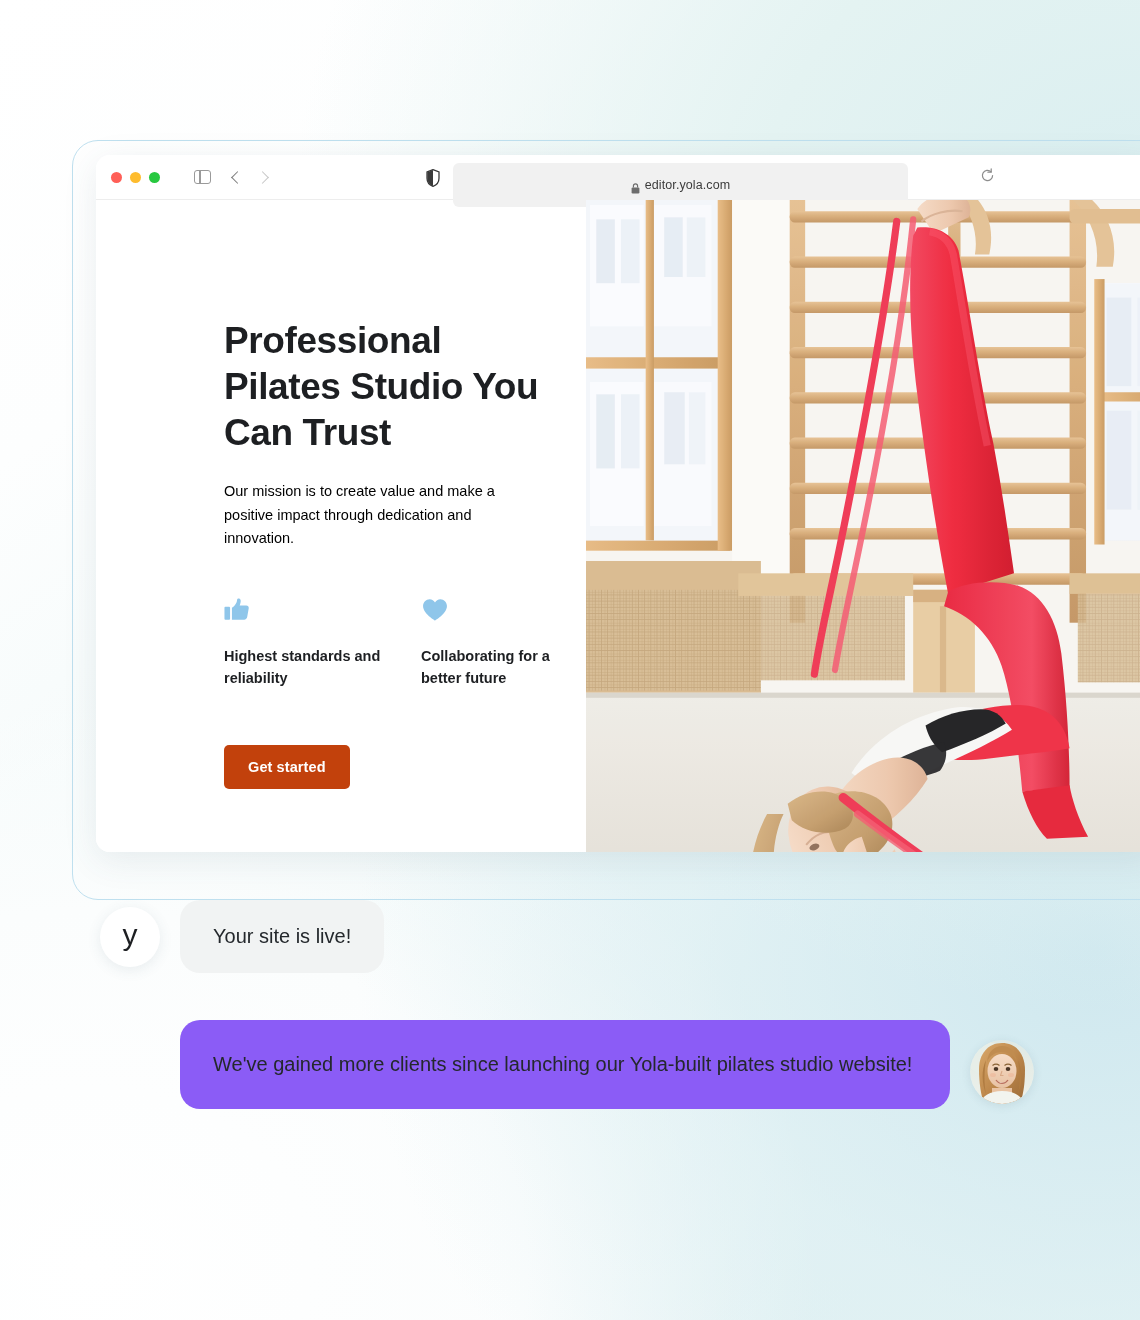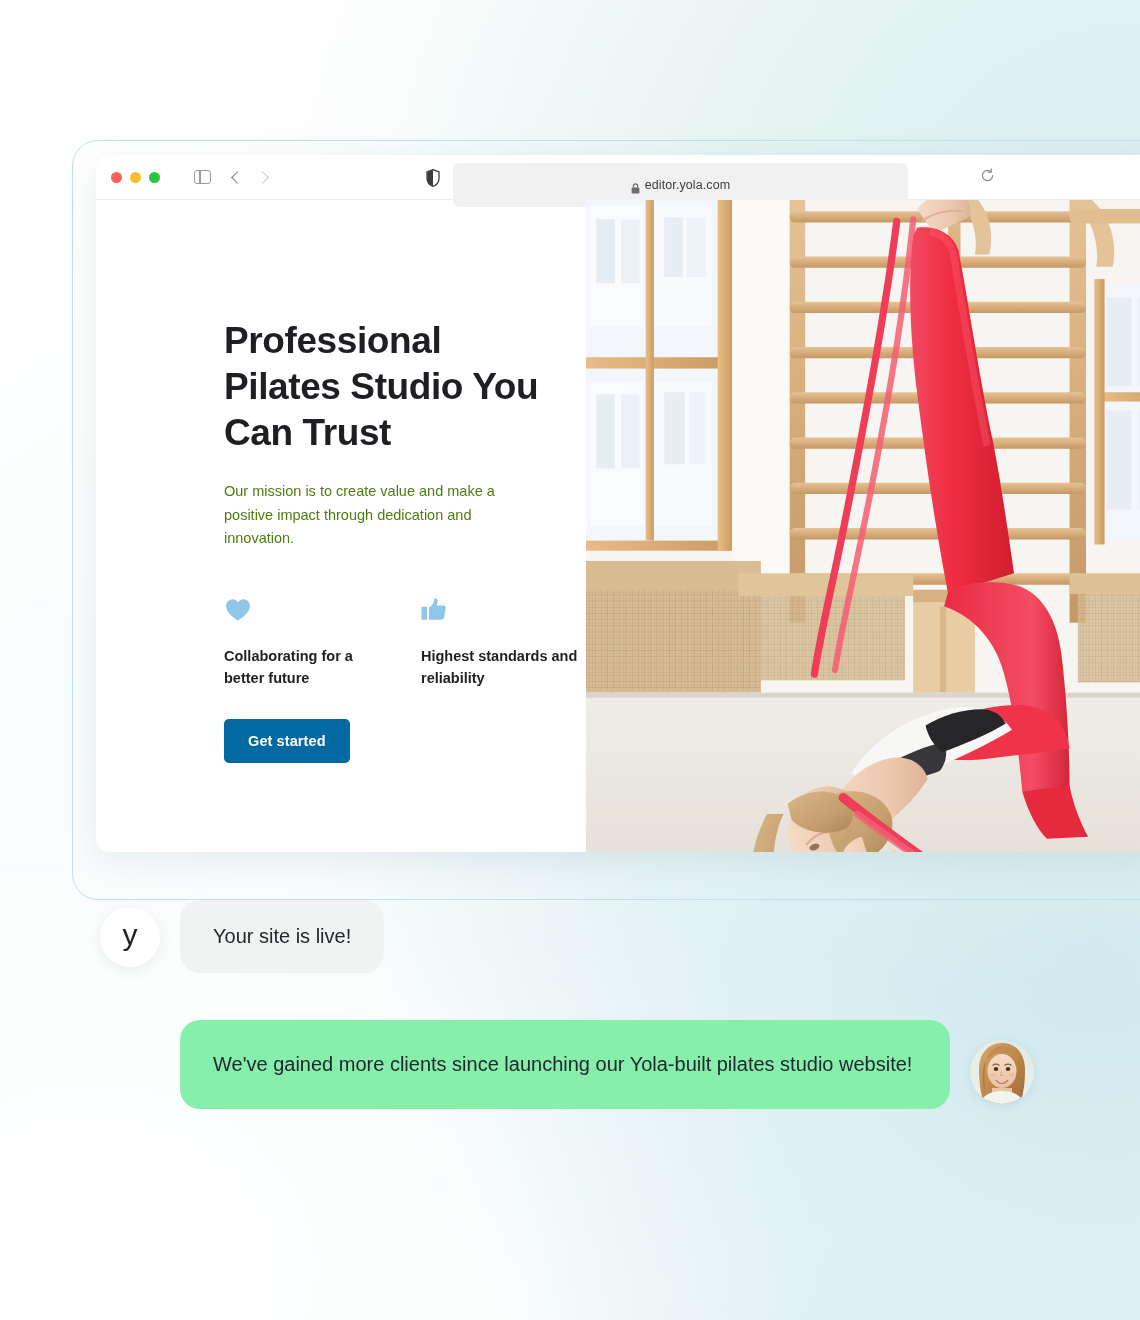--- a/index.html
+++ b/index.html
@@ -146,43 +146,43 @@
     line-height: 1.24;
     color: #1d1f22;
     letter-spacing: -0.4px;
     max-width: 330px;
   }
 
   .hero-sub {
     margin-top: 24px;
     font-size: 14.5px;
     line-height: 1.65;
-    color: #4d7c0f;
+    color: #000000;
     max-width: 290px;
   }
 
   .features {
     margin-top: 45px;
     display: flex;
     gap: 35px;
   }
   .feature { width: 162px; }
   .feature-icon { height: 30px; color: #8fc6ea; }
   .feature-label {
     margin-top: 20px;
     font-size: 14.5px;
     font-weight: 700;
     line-height: 1.5;
     color: #1d1f22;
   }
 
   .cta {
-    margin-top: 29px;
+    margin-top: 55px;
     display: inline-block;
-    background: #0369a1;
+    background: #c2410c;
     color: #ffffff;
     border: none;
     border-radius: 5px;
     padding: 14px 24px;
     font-size: 14.5px;
     font-weight: 700;
     font-family: "Liberation Sans", sans-serif;
     cursor: pointer;
     letter-spacing: 0.1px;
     text-align: center;
@@ -248,21 +248,21 @@
     position: absolute;
     left: 180px;
     top: 120px;
     display: flex;
     align-items: flex-end;
   }
 
   .bubble-2 {
     width: 770px;
     padding: 30px 33px;
-    background: #86efac;
+    background: #8b5cf6;
   }
 
   .avatar-photo {
     width: 64px; height: 64px;
     border-radius: 50%;
     margin-left: 20px;
     margin-bottom: 5px;
     overflow: hidden;
     flex: none;
     box-shadow: 0 2px 10px rgba(60,90,110,0.12);
@@ -318,42 +318,42 @@
 
   <div class="page">
 
     <div class="hero-left">
 
       <h1 class="hero-title">Professional Pilates Studio You Can Trust</h1>
 
       <p class="hero-sub">Our mission is to create value and make a positive impact through dedication and innovation.</p>
 
       <div class="features">
-
-        <div class="feature">
-          <div class="feature-icon">
-            <svg viewBox="0 0 30 30" width="28" height="28" fill="#8fc6ea">
-              <path d="M15 26.4 C15 26.4 2.2 19 2.2 10.8 C2.2 6.6 5.4 3.4 9.3 3.4
-                       C11.8 3.4 13.9 4.8 15 6.9 C16.1 4.8 18.2 3.4 20.7 3.4
-                       C24.6 3.4 27.8 6.6 27.8 10.8 C27.8 19 15 26.4 15 26.4 Z"></path>
-            </svg>
-          </div>
-          <div class="feature-label">Collaborating for a better future</div>
-        </div>
 
         <div class="feature">
           <div class="feature-icon">
             <svg viewBox="0 0 30 30" width="28" height="28" fill="#8fc6ea">
               <rect x="0.5" y="11.5" width="6" height="14" rx="1"></rect>
               <path d="M8.5 12.6 C10.6 11.2 13 8.4 13.6 6.3 C14 4.9 13.9 3.6 14.6 3 C15.6 2.1 17.5 2.7 17.8 4.3
                        C18.2 6.2 17.4 8.6 16.8 10.2 L23.9 10.2 C25.6 10.2 26.8 11.5 26.5 13.1
                        L24.9 22.3 C24.6 24.1 23.3 25.4 21.6 25.4 L8.5 25.4 Z"></path>
             </svg>
           </div>
           <div class="feature-label">Highest standards and reliability</div>
+        </div>
+
+        <div class="feature">
+          <div class="feature-icon">
+            <svg viewBox="0 0 30 30" width="28" height="28" fill="#8fc6ea">
+              <path d="M15 26.4 C15 26.4 2.2 19 2.2 10.8 C2.2 6.6 5.4 3.4 9.3 3.4
+                       C11.8 3.4 13.9 4.8 15 6.9 C16.1 4.8 18.2 3.4 20.7 3.4
+                       C24.6 3.4 27.8 6.6 27.8 10.8 C27.8 19 15 26.4 15 26.4 Z"></path>
+            </svg>
+          </div>
+          <div class="feature-label">Collaborating for a better future</div>
         </div>
 
       </div>
 
       <button class="cta">Get started</button>
     </div>
 
     <div class="hero-photo">
       <svg viewBox="0 0 554 652" preserveAspectRatio="xMidYMid slice" role="img">
         <defs>

